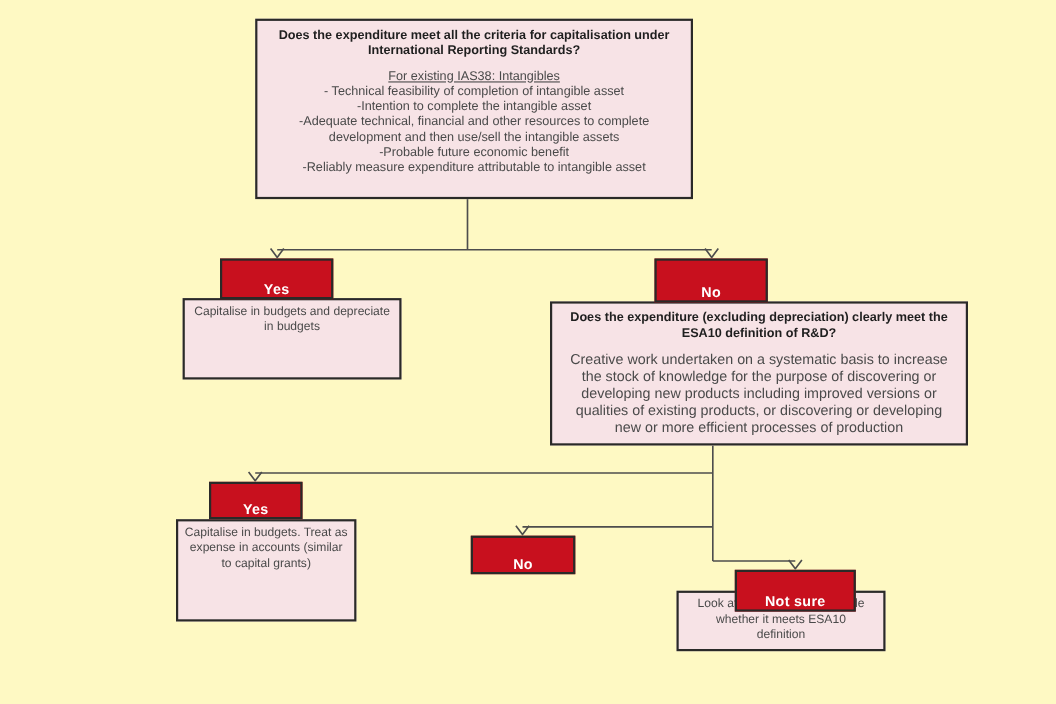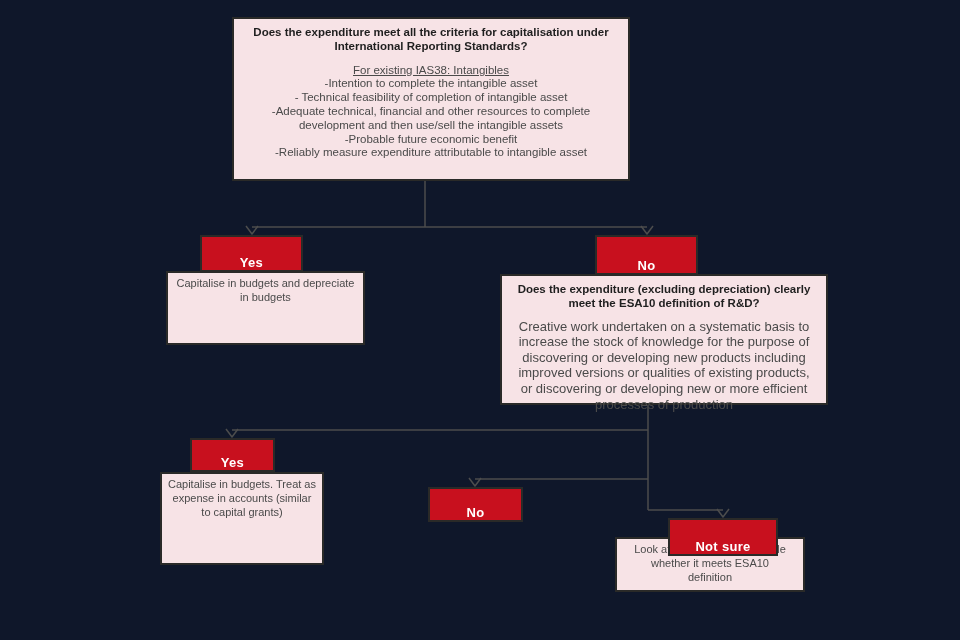--- a/index.html
+++ b/index.html
@@ -1,20 +1,20 @@
 <!DOCTYPE html>
 <html style="--red: #c8101e; --pink: #f7e3e6; --outline: #2a2a28; --line: #4d4d4d; --title-text: #1f1f1f; --body-text: #4a4a4a; --tag-text: #ffffff;"><head>
 <meta charset="utf-8">
 <style>
   html, body { margin: 0; padding: 0; background: #ffffff; }
   .canvas {
     position: relative;
     width: 960px;
     height: 640px;
-    background: #0f172a;
+    background: #fef9c3;
     font-family: "Liberation Sans", sans-serif;
     overflow: hidden;
   }
   svg.connectors {
     position: absolute;
     left: 0; top: 0;
     width: 960px; height: 640px;
     pointer-events: none;
   }
   svg.connectors path,
@@ -82,39 +82,39 @@
     <polyline points="226,429 232,437 238,429"></polyline>
     <path d="M475 479 H 648"></path>
     <polyline points="469,478 475,486 481,478"></polyline>
     <path d="M648 510 H 723"></path>
     <polyline points="717,509 723,517 729,509"></polyline>
   </svg>
 
   <div class="box question" style="left:232px; top:17px; width:398px; height:164px;">
     <div class="q-title">Does the expenditure meet all the criteria for capitalisation under International Reporting Standards?</div>
     <div class="q-sub">For existing IAS38: Intangibles</div>
+    <div class="q-line">- Technical feasibility of  completion of intangible asset</div>
     <div class="q-line">-Intention to complete the intangible asset</div>
-    <div class="q-line">- Technical feasibility of  completion of intangible asset</div>
     <div class="q-line">-Adequate technical, financial and other resources to complete development and then use/sell the intangible assets</div>
     <div class="q-line">-Probable future economic benefit</div>
     <div class="q-line">-Reliably measure expenditure attributable to intangible asset</div>
   </div>
 
   <div class="tag" style="left:200px; top:235px; width:103px; height:37px;">
     <span>Yes</span>
   </div>
   <div class="box outcome" style="left:166px; top:271px; width:199px; height:74px;">
     <div>Capitalise in budgets and depreciate in budgets</div>
   </div>
 
   <div class="tag" style="left:595px; top:235px; width:103px; height:40px;">
     <span>No</span>
   </div>
 
-  <div class="box question esa" style="left:500px; top:274px; width:328px; height:131px;">
+  <div class="box question esa" style="left:500px; top:274px; width:380px; height:131px;">
     <div class="q-title">Does the expenditure (excluding depreciation) clearly meet the ESA10 definition of R&amp;D?</div>
     <div class="q-body">Creative work undertaken on a systematic basis to increase the stock of knowledge for the purpose of discovering or developing new products including improved versions or qualities of existing products, or discovering or developing new or more efficient processes  of production</div>
   </div>
 
   <div class="tag" style="left:190px; top:438px; width:85px; height:34px;">
     <span>Yes</span>
   </div>
   <div class="box outcome" style="left:160px; top:472px; width:164px; height:93px;">
     <div>Capitalise in budgets. Treat as expense in accounts (similar to capital grants)</div>
   </div>

